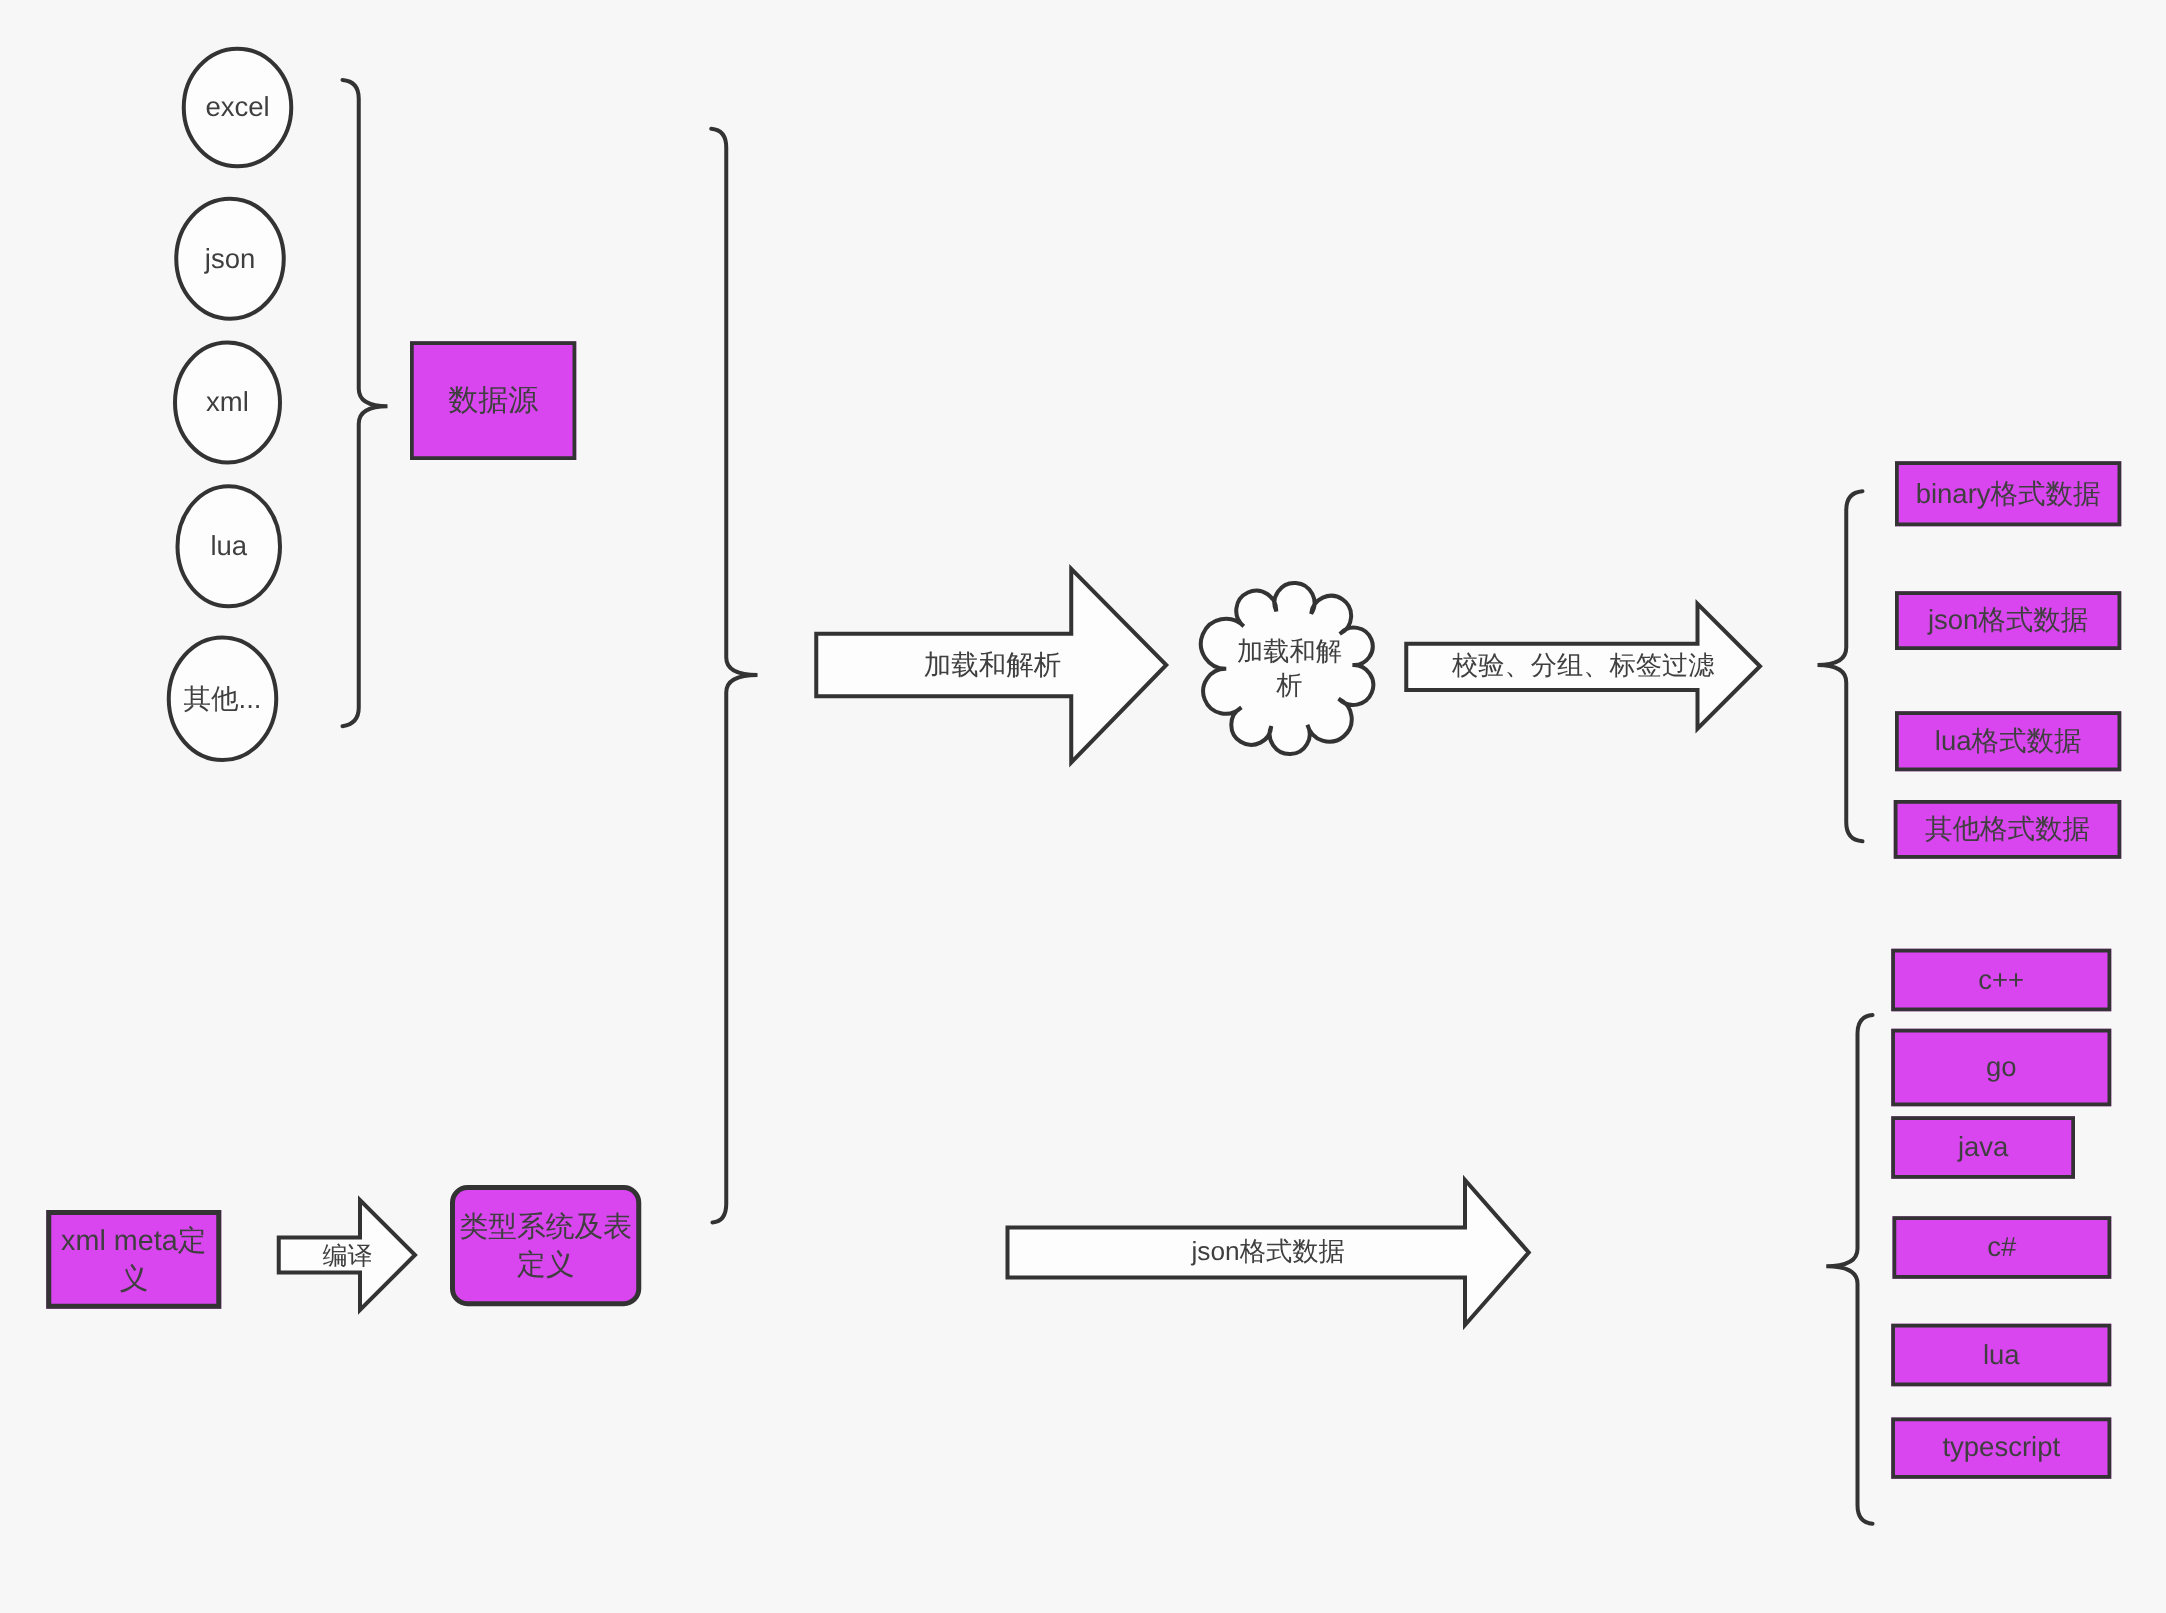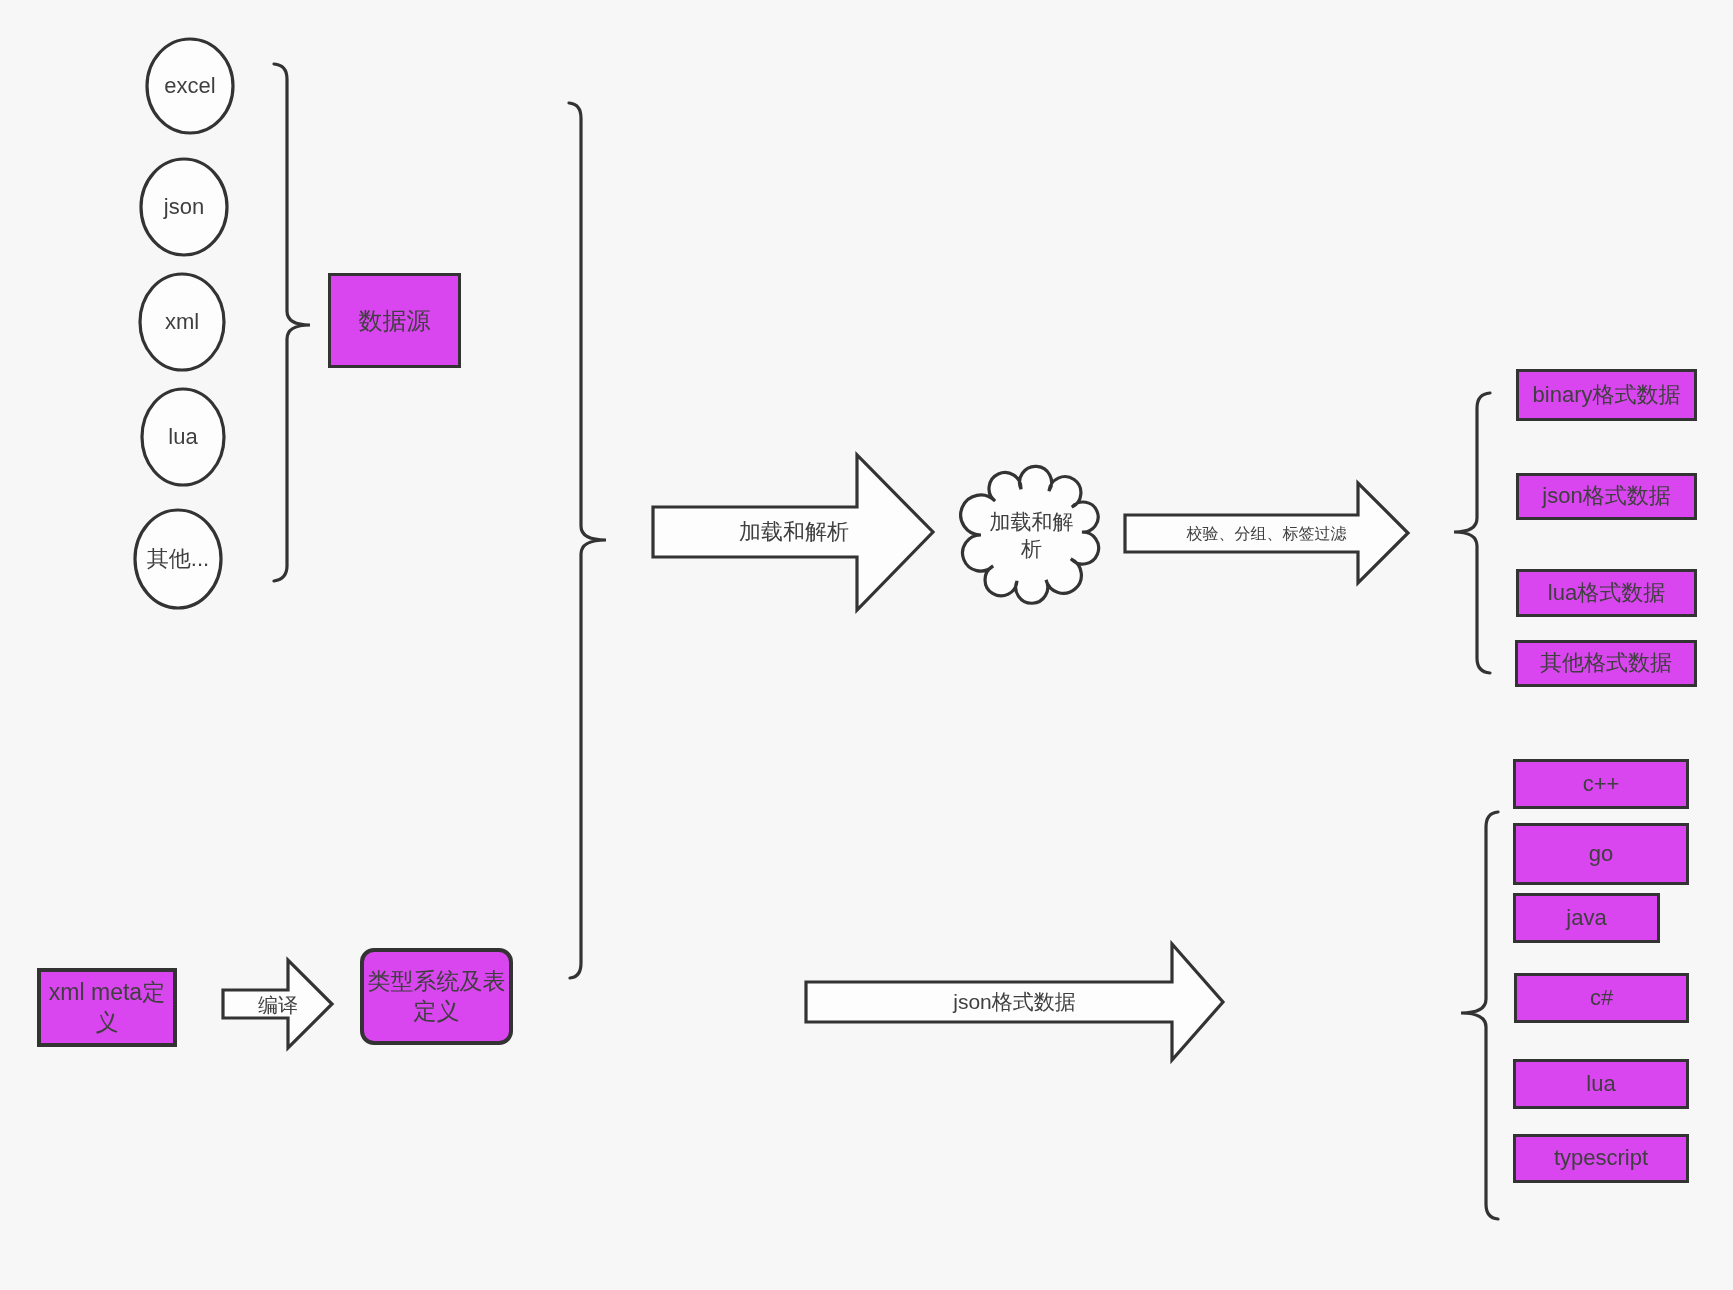--- a/index.html
+++ b/index.html
@@ -67,21 +67,21 @@
 
   <div class="lbl" style="left:147px; top:39px;  width:86px; height:94px;">excel</div>
   <div class="lbl" style="left:141px; top:159px; width:86px; height:96px;">json</div>
   <div class="lbl" style="left:140px; top:274px; width:84px; height:96px;">xml</div>
   <div class="lbl" style="left:142px; top:389px; width:82px; height:96px;">lua</div>
   <div class="lbl" style="left:135px; top:510px; width:86px; height:98px;">其他...</div>
 
   <div class="box" style="left:328px; top:273px; width:133px; height:95px; font-size:24px;">数据源</div>
 
   <div class="lbl" style="left:653px; top:512px; width:282px; height:40px;">加载和解析</div>
-  <div class="lbl" style="left:1125px; top:515px; width:283px; height:37px; font-size:16px;">校验、分组、标签过滤</div>
+  <div class="lbl" style="left:1125px; top:515px; width:283px; height:37px; font-size:21px;">校验、分组、标签过滤</div>
   <div class="lbl" style="left:806px; top:984px; width:417px; height:36px; font-size:21px;">json格式数据</div>
   <div class="lbl" style="left:223px; top:988px; width:110px; height:34px; font-size:20px;">编译</div>
 
   <div class="lbl" style="left:981px; top:488px; width:101px; height:95px; font-size:21px;">加载和解析</div>
 
   <div class="box thick" style="left:37px; top:968px; width:140px; height:79px; font-size:23px; padding:0 6px;">xml meta定义</div>
   <div class="box thick rounded" style="left:360px; top:948px; width:153px; height:97px; font-size:23px; padding:0 3px;">类型系统及表定义</div>
 
   <div class="box" style="left:1516px; top:369px; width:181px; height:52px;">binary格式数据</div>
   <div class="box" style="left:1516px; top:473px; width:181px; height:47px;">json格式数据</div>

